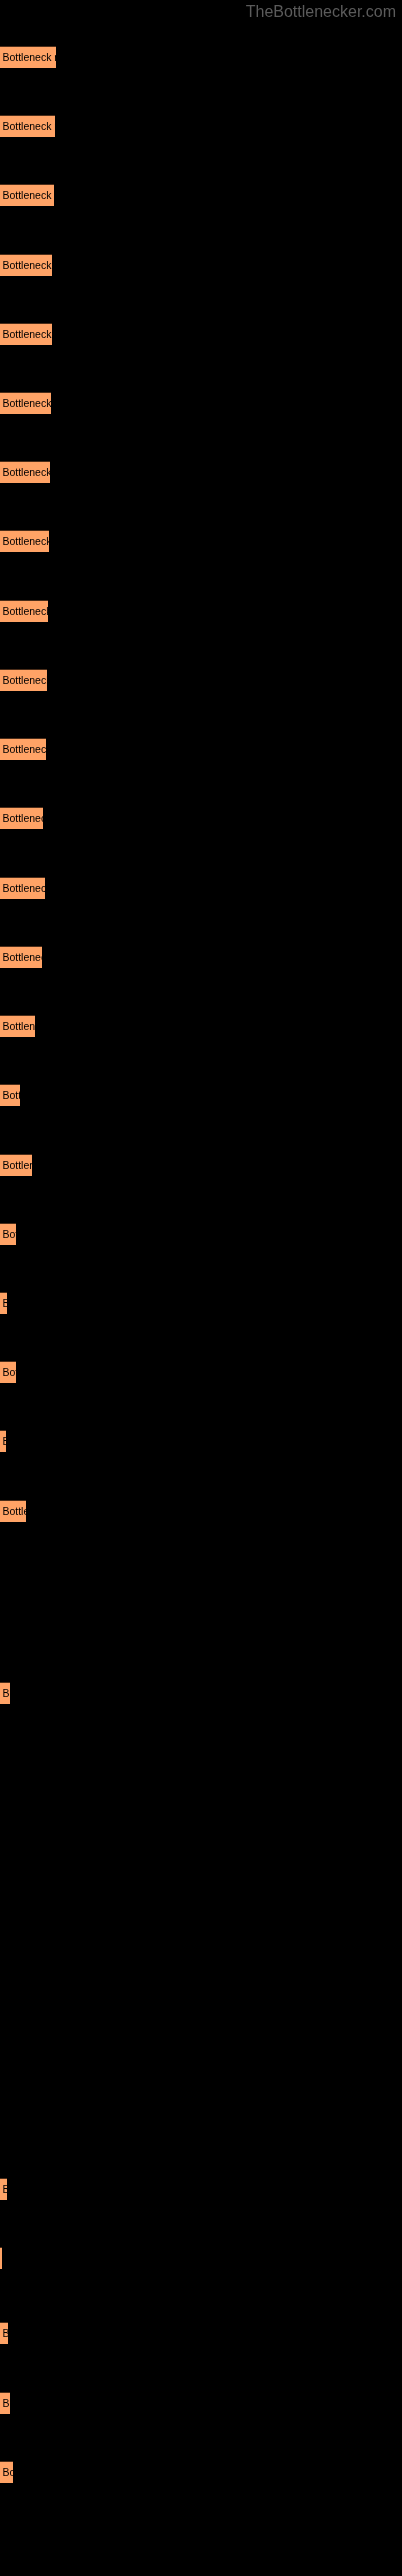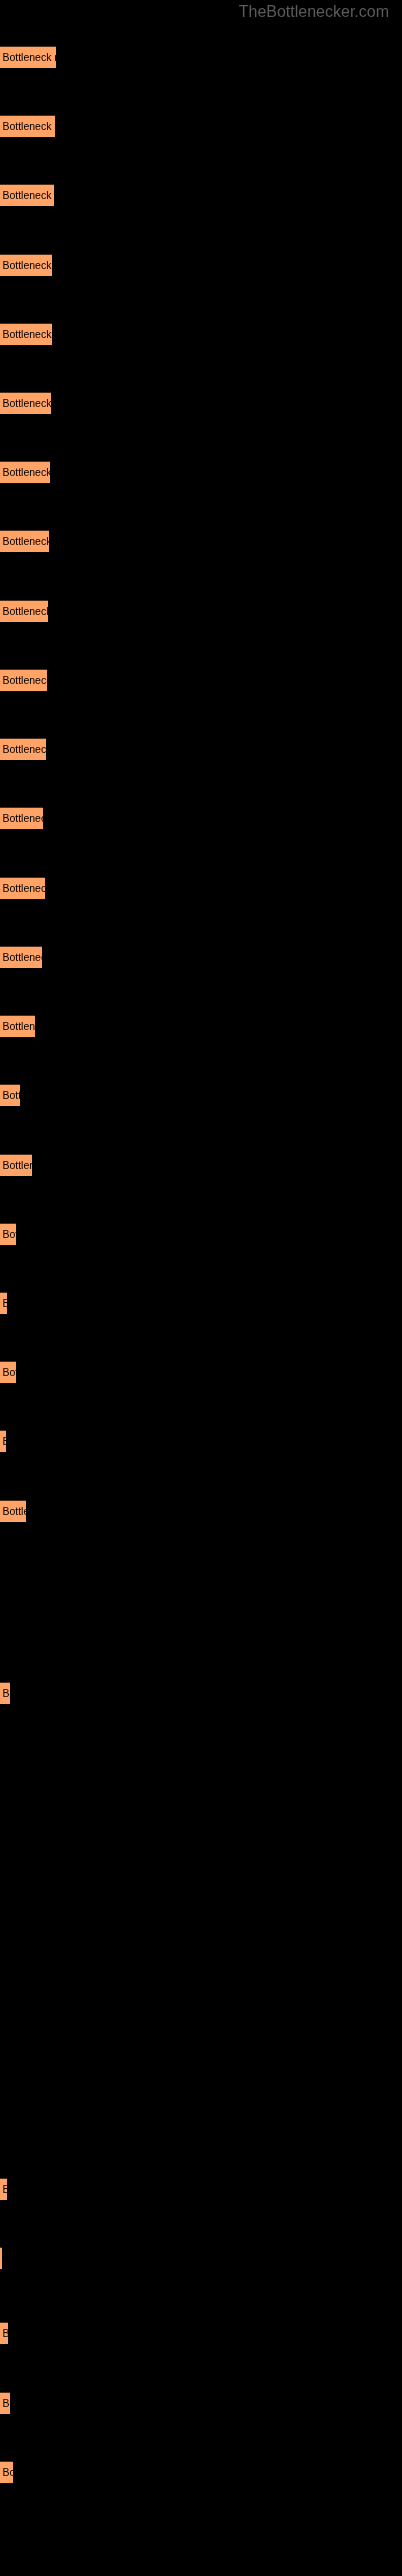--- a/index.html
+++ b/index.html
@@ -13,21 +13,21 @@
     position:relative;
   }
   #chart-root{
     position:relative;
     width:403px;
     height:2576px;
     background:#000000;
   }
   .site-title{
     position:absolute;
-    right:14px;
+    right:7px;
     top:1.6px;
     color:#5b5b5b;
     font-size:16px;
     font-family:"Liberation Sans", sans-serif;
     letter-spacing:0px;
     white-space:nowrap;
     line-height:19.3px;
   }
   .plot-area{
     position:absolute;

